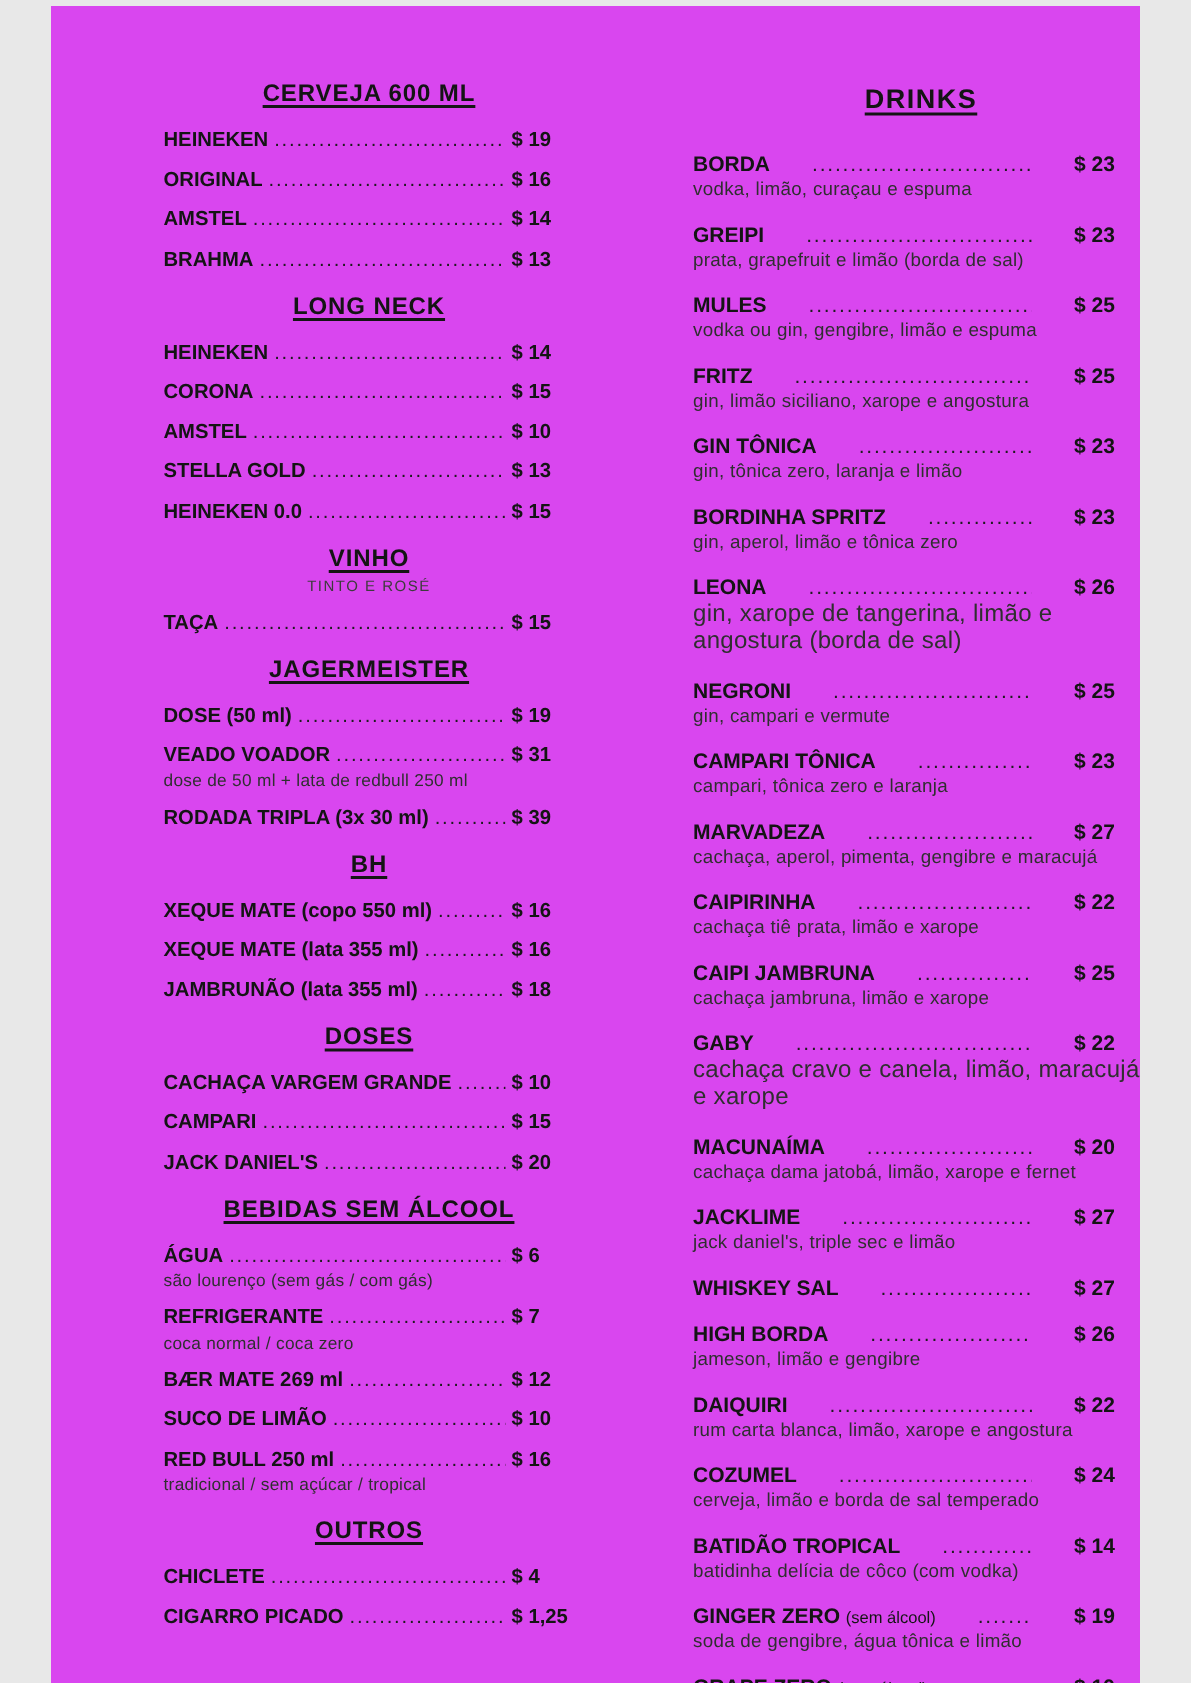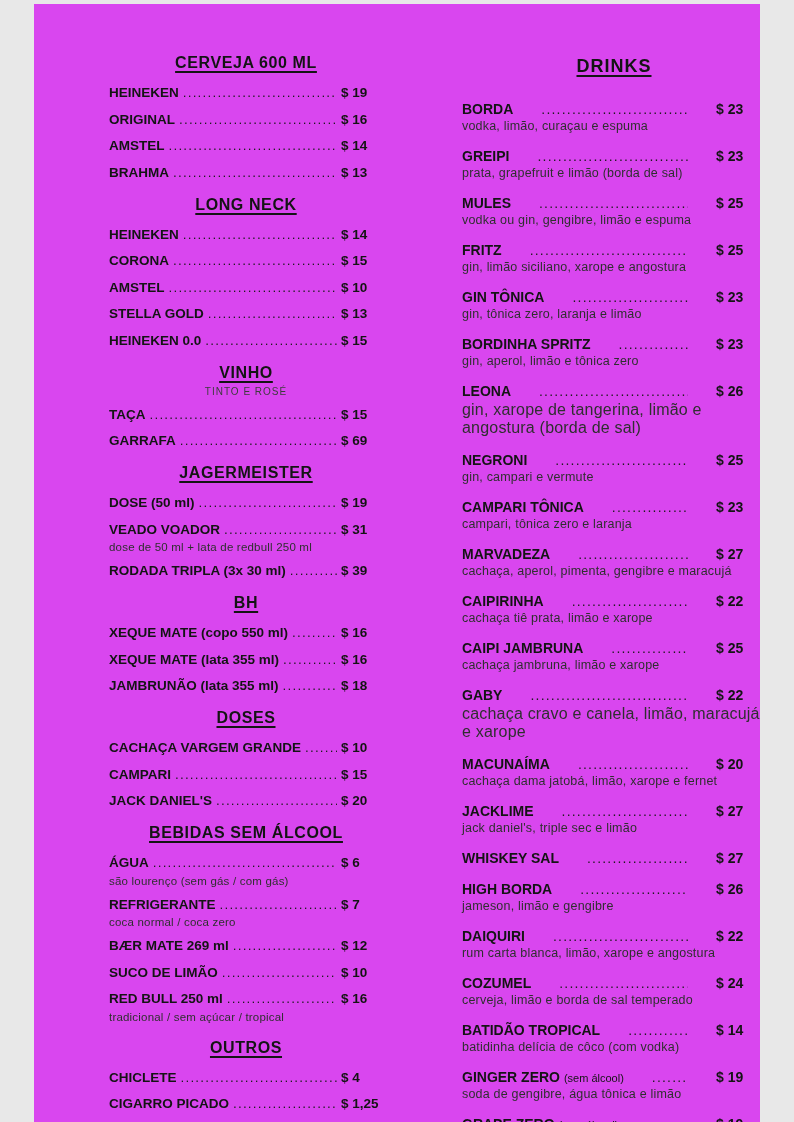--- a/index.html
+++ b/index.html
@@ -134,25 +134,20 @@
         </div>
       </div>
       <div class="section">
         <div class="sec-title"><span class="ul">VINHO</span></div>
         <div class="sec-subtitle">TINTO E ROSÉ</div>
         <div class="row">
           <span class="nm"><span>TAÇA</span></span>
           <span class="leader"></span>
           <span class="price">$ 15</span>
         </div>
-        <div class="row">
-          <span class="nm"><span>GARRAFA</span></span>
-          <span class="leader"></span>
-          <span class="price">$ 69</span>
-        </div>
       </div>
       <div class="section">
         <div class="sec-title"><span class="ul">JAGERMEISTER</span></div>
         <div class="row">
           <span class="nm"><span>DOSE (50 ml)</span></span>
           <span class="leader"></span>
           <span class="price">$ 19</span>
         </div>
         <div class="row">
           <span class="nm"><span>VEADO VOADOR</span></span>

